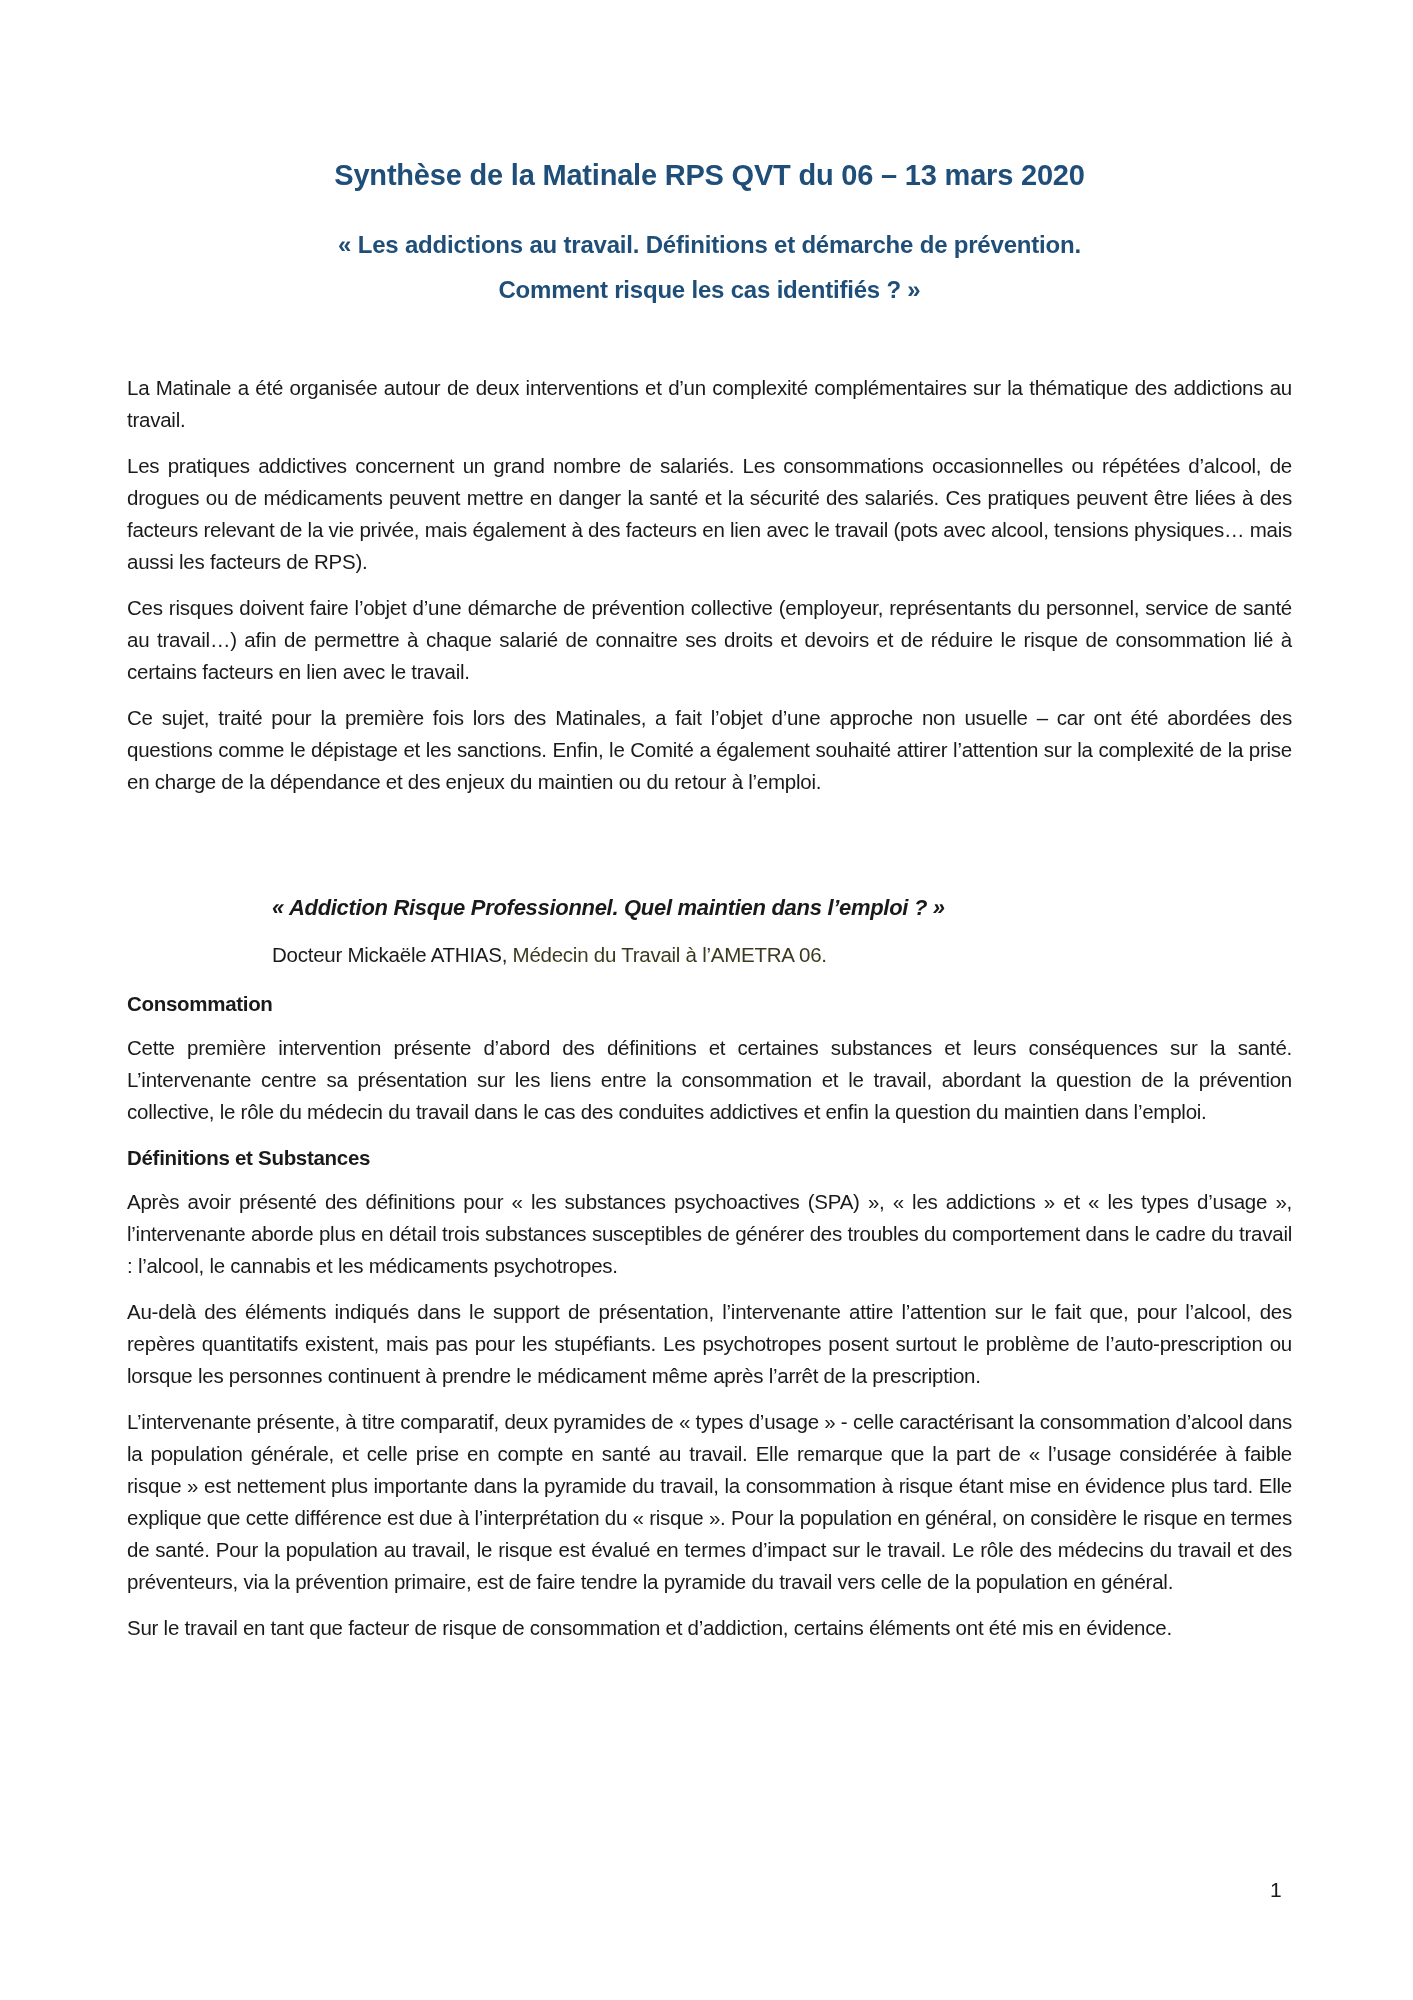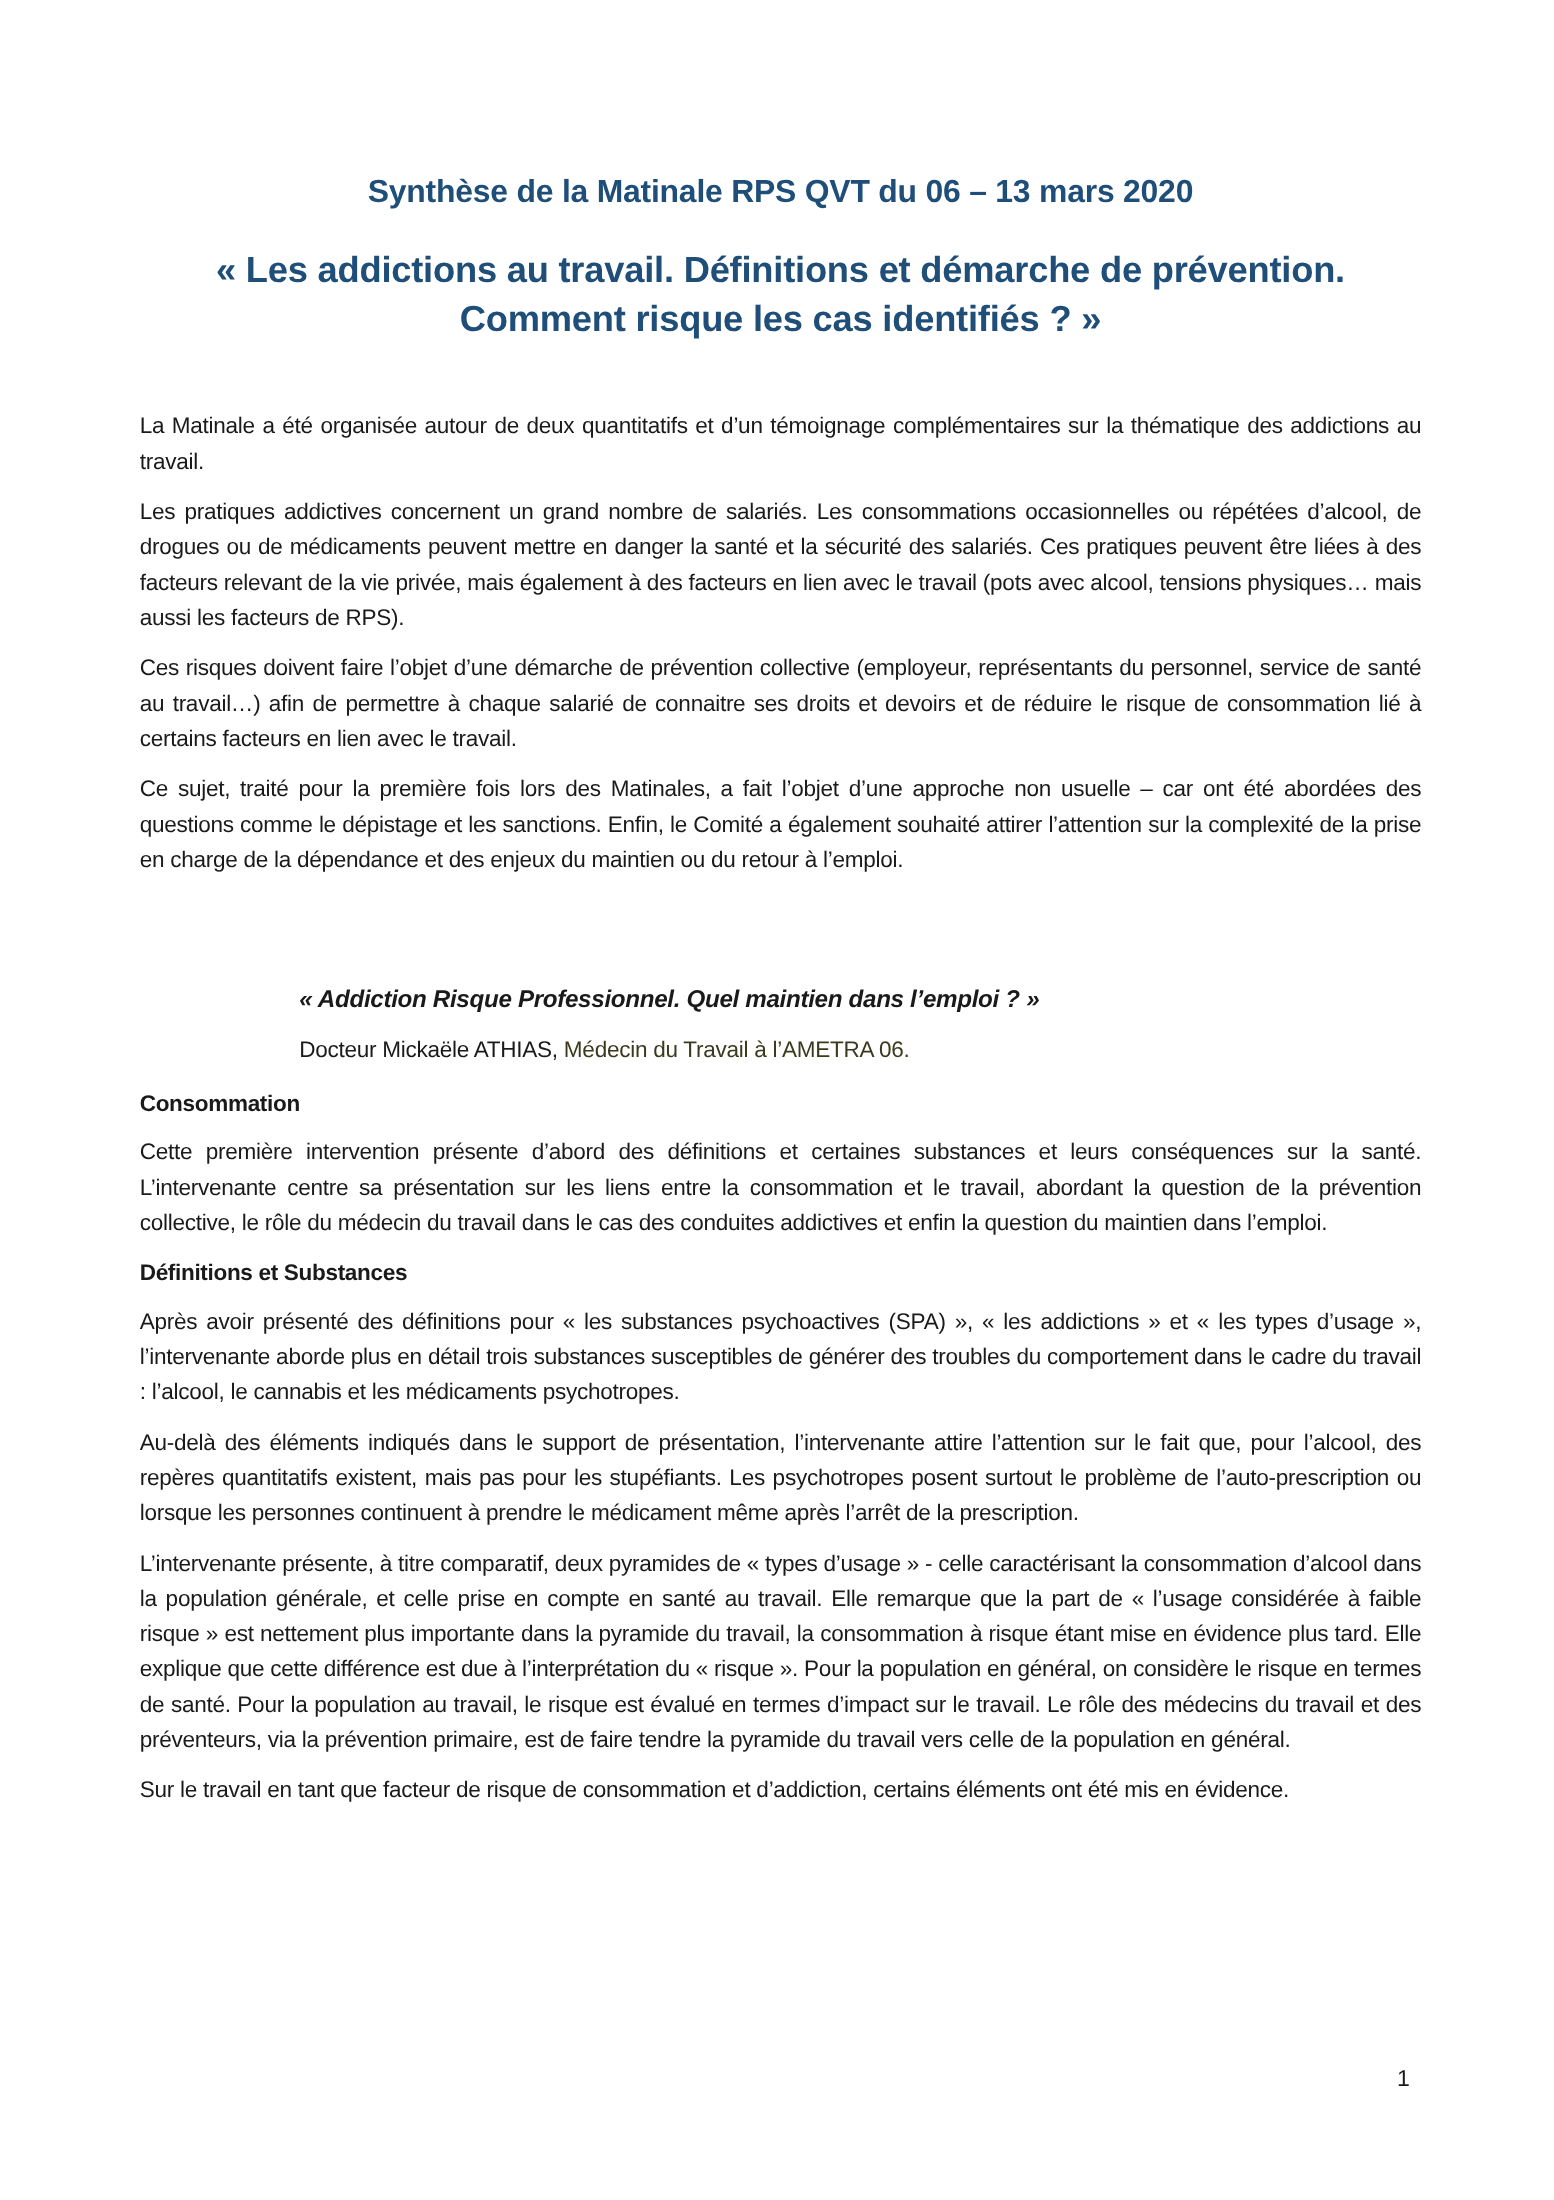--- a/index.html
+++ b/index.html
@@ -29,21 +29,21 @@
       font-weight: bold;
       color: #1f4e79;
       font-size: 29px;
       letter-spacing: -0.2px;
       margin: 0;
     }
     .title-main { top: 146px; margin-top: 13px; }
     .title-sub {
       top: 222px;
       line-height: 45px;
-      font-size: 33px;
+      font-size: 24px;
     }
     .body-block {
       position: absolute;
       left: 0;
       width: 1165px;
     }
     p.para {
       margin: 0 0 14px 0;
       font-size: 20.5px;
       line-height: 32px;
@@ -101,21 +101,21 @@
 <div class="page">
 
   <h1 class="title title-main">Synthèse de la Matinale RPS QVT du 06 – 13 mars 2020</h1>
 
   <h2 class="title title-sub">
     <span>« Les addictions au travail. Définitions et démarche de prévention.</span><br>
     <span>Comment risque les cas identifiés ? »</span>
   </h2>
 
   <div class="body-block intro">
-    <p class="para">La Matinale a été organisée autour de deux quantitatifs et d’un témoignage complémentaires sur la thématique des addictions au travail.</p>
+    <p class="para">La Matinale a été organisée autour de deux interventions et d’un complexité complémentaires sur la thématique des addictions au travail.</p>
     <p class="para">Les pratiques addictives concernent un grand nombre de salariés. Les consommations occasionnelles ou répétées d’alcool, de drogues ou de médicaments peuvent mettre en danger la santé et la sécurité des salariés. Ces pratiques peuvent être liées à des facteurs relevant de la vie privée, mais également à des facteurs en lien avec le travail (pots avec alcool, tensions physiques… mais aussi les facteurs de RPS).</p>
     <p class="para">Ces risques doivent faire l’objet d’une démarche de prévention collective (employeur, représentants du personnel, service de santé au travail…) afin de permettre à chaque salarié de connaitre ses droits et devoirs et de réduire le risque de consommation lié à certains facteurs en lien avec le travail.</p>
     <p class="para">Ce sujet, traité pour la première fois lors des Matinales, a fait l’objet d’une approche non usuelle – car ont été abordées des questions comme le dépistage et les sanctions. Enfin, le Comité a également souhaité attirer l’attention sur la complexité de la prise en charge de la dépendance et des enjeux du maintien ou du retour à l’emploi.</p>
   </div>
 
   <h3 class="talk-title">« Addiction Risque Professionnel. Quel maintien dans l’emploi ? »</h3>
   <p class="speaker">
     <span>Docteur Mickaële ATHIAS, </span><span class="role">Médecin du Travail à l’AMETRA 06.</span>
   </p>
 

